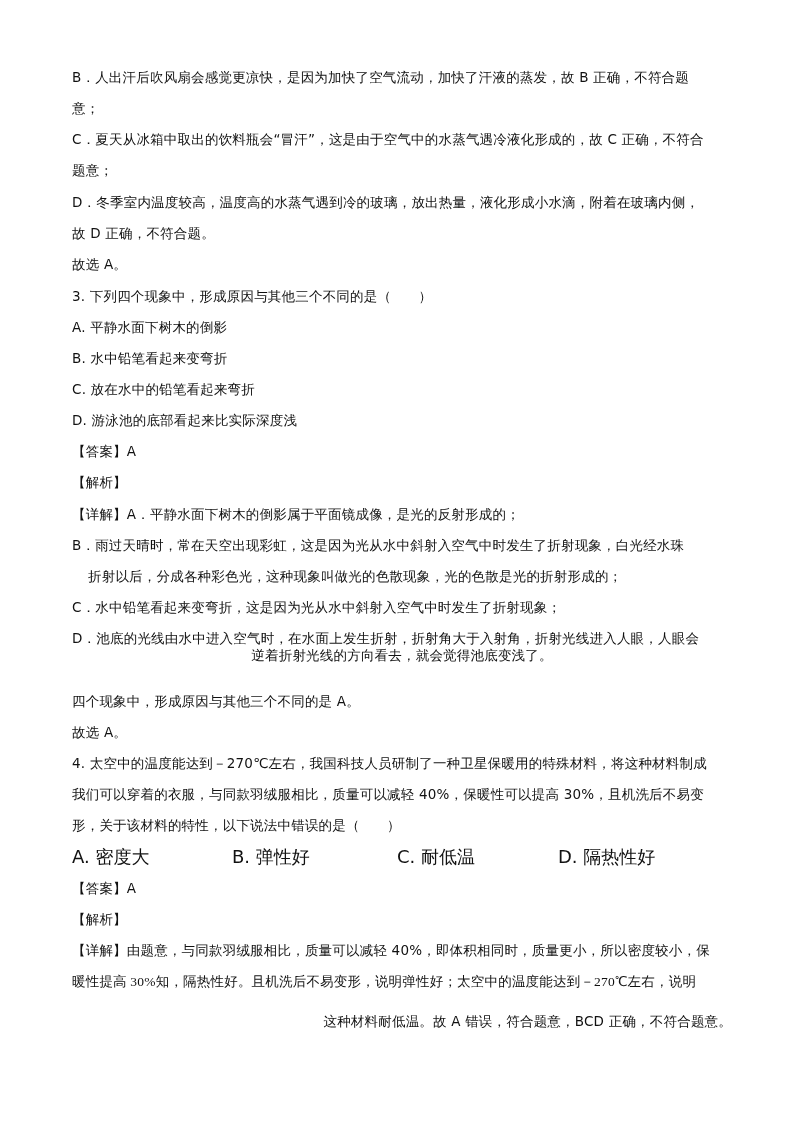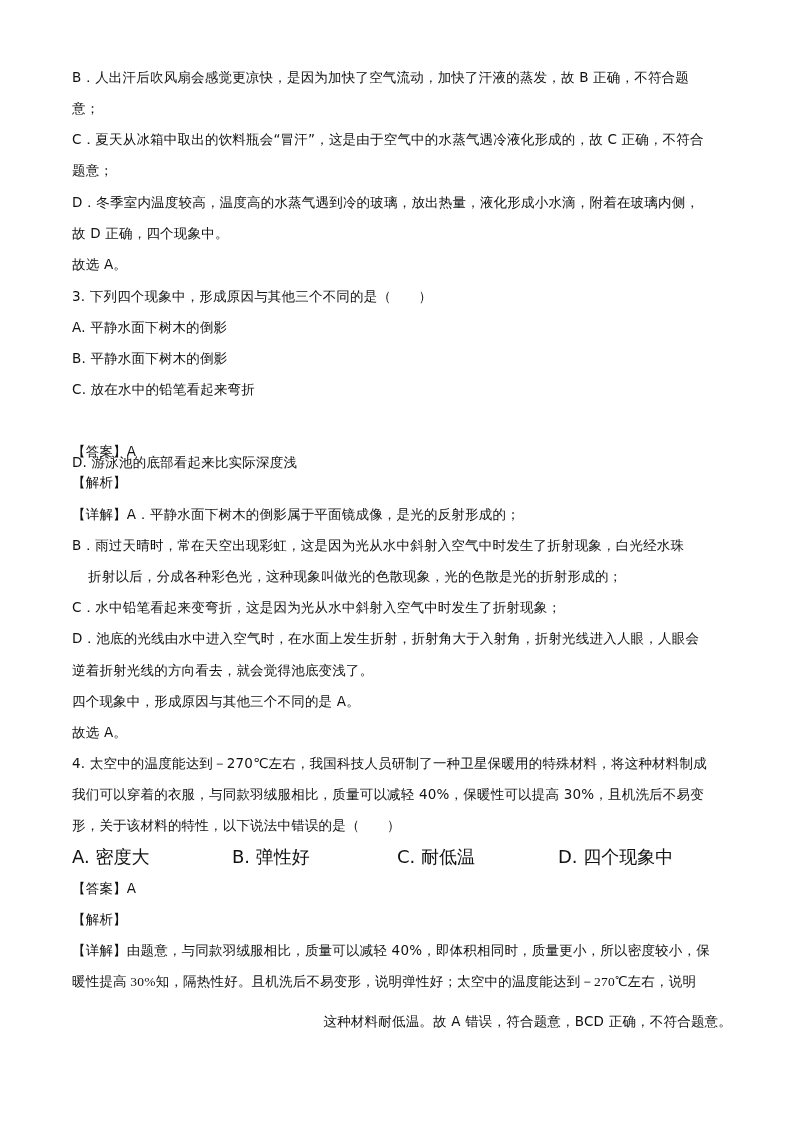--- a/index.html
+++ b/index.html
@@ -19,45 +19,45 @@
 </head>
 <body>
 
 <div class="page">
   <div id="lines">
       <div class="line" style="top: 68px;">B．人出汗后吹风扇会感觉更凉快，是因为加快了空气流动，加快了汗液的蒸发，故 B 正确，不符合题</div>
       <div class="line" style="top: 99px;">意；</div>
       <div class="line" style="top: 130px;">C．夏天从冰箱中取出的饮料瓶会“冒汗”，这是由于空气中的水蒸气遇冷液化形成的，故 C 正确，不符合</div>
       <div class="line" style="top: 161px;">题意；</div>
       <div class="line" style="top: 193px;">D．冬季室内温度较高，温度高的水蒸气遇到冷的玻璃，放出热量，液化形成小水滴，附着在玻璃内侧，</div>
-      <div class="line" style="top: 224px;">故 D 正确，四个现象中。</div>
+      <div class="line" style="top: 224px;">故 D 正确，不符合题。</div>
       <div class="line" style="top: 255px;">故选 A。</div>
       <div class="line" style="top: 287px;">3. 下列四个现象中，形成原因与其他三个不同的是（　　）</div>
       <div class="line" style="top: 318px;">A. 平静水面下树木的倒影</div>
-      <div class="line" style="top: 349px;">B. 平静水面下树木的倒影</div>
+      <div class="line" style="top: 349px;">B. 水中铅笔看起来变弯折</div>
       <div class="line" style="top: 380px;">C. 放在水中的铅笔看起来弯折</div>
-      <div class="line" style="top: 411px; margin-top: 42px;">D. 游泳池的底部看起来比实际深度浅</div>
+      <div class="line" style="top: 411px;">D. 游泳池的底部看起来比实际深度浅</div>
       <div class="line" style="top: 442px;">【答案】A</div>
       <div class="line" style="top: 473px;">【解析】</div>
       <div class="line" style="top: 505px;">【详解】A．平静水面下树木的倒影属于平面镜成像，是光的反射形成的；</div>
       <div class="line" style="top: 536px;">B．雨过天晴时，常在天空出现彩虹，这是因为光从水中斜射入空气中时发生了折射现象，白光经水珠</div>
       <div class="line" style="top: 567px; margin-left: 16px;">折射以后，分成各种彩色光，这种现象叫做光的色散现象，光的色散是光的折射形成的；</div>
       <div class="line" style="top: 598px;">C．水中铅笔看起来变弯折，这是因为光从水中斜射入空气中时发生了折射现象；</div>
       <div class="line" style="top: 629px;">D．池底的光线由水中进入空气时，在水面上发生折射，折射角大于入射角，折射光线进入人眼，人眼会</div>
-      <div class="line" style="top: 661px;">逆着折射光线的方向看去，就会觉得池底变浅了。</div>
+      <div class="line" style="top: 646px; text-align: center;">逆着折射光线的方向看去，就会觉得池底变浅了。</div>
       <div class="line" style="top: 692px;">四个现象中，形成原因与其他三个不同的是 A。</div>
       <div class="line" style="top: 723px;">故选 A。</div>
       <div class="line" style="top: 754px;">4. 太空中的温度能达到－270℃左右，我国科技人员研制了一种卫星保暖用的特殊材料，将这种材料制成</div>
       <div class="line" style="top: 785px;">我们可以穿着的衣服，与同款羽绒服相比，质量可以减轻 40%，保暖性可以提高 30%，且机洗后不易变</div>
       <div class="line" style="top: 816px;">形，关于该材料的特性，以下说法中错误的是（　　）</div>
       <div class="line" style="top: 879px;">【答案】A</div>
       <div class="line" style="top: 910px;">【解析】</div>
       <div class="line" style="top: 941px;">【详解】由题意，与同款羽绒服相比，质量可以减轻 40%，即体积相同时，质量更小，所以密度较小，保</div>
       <div class="line" style="top: 973px; font-family: Liberation Serif, serif;">暖性提高 30%知，隔热性好。且机洗后不易变形，说明弹性好；太空中的温度能达到－270℃左右，说明</div>
       <div class="line" style="top: 1012px; text-align: right;">这种材料耐低温。故 A 错误，符合题意，BCD 正确，不符合题意。</div>
     </div>
   <div id="options">
       <div class="opt" style="left: 72px; top: 848px;">A. 密度大</div>
       <div class="opt" style="left: 232px; top: 848px;">B. 弹性好</div>
       <div class="opt" style="left: 397px; top: 848px;">C. 耐低温</div>
-      <div class="opt" style="left: 558px; top: 848px;">D. 四个现象中</div>
+      <div class="opt" style="left: 558px; top: 848px;">D. 隔热性好</div>
     </div>
 </div>
 
 </body></html>

